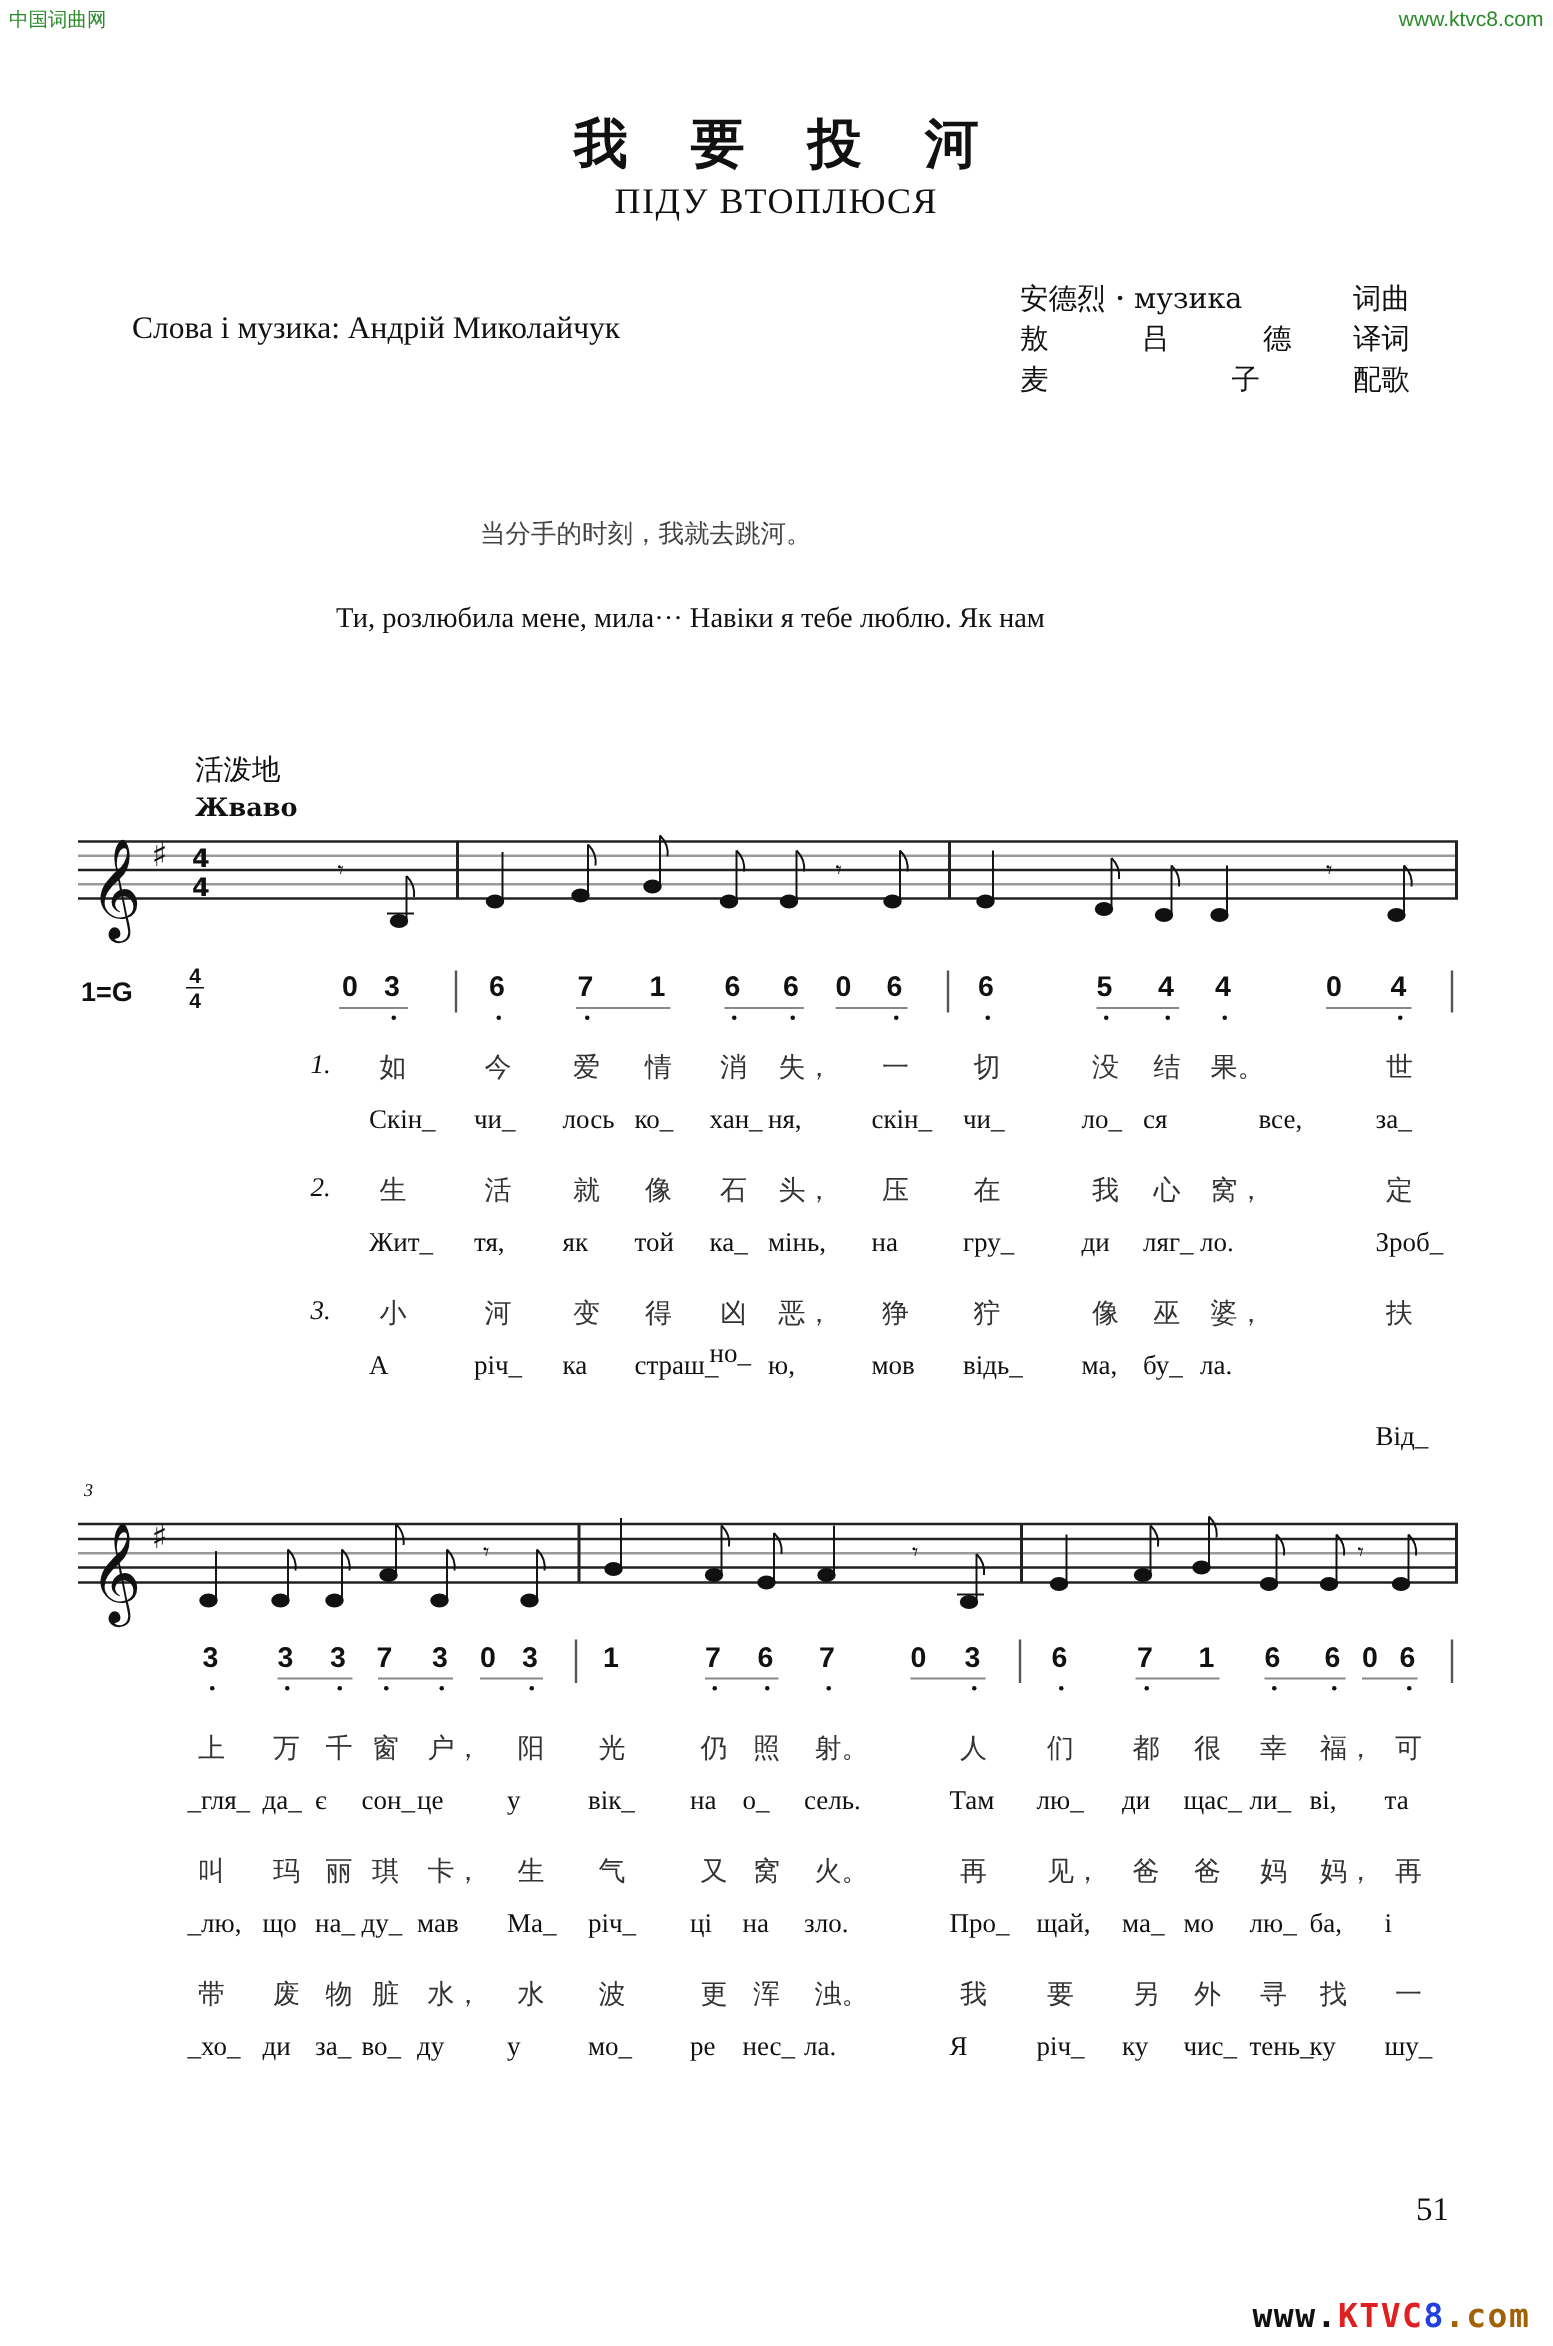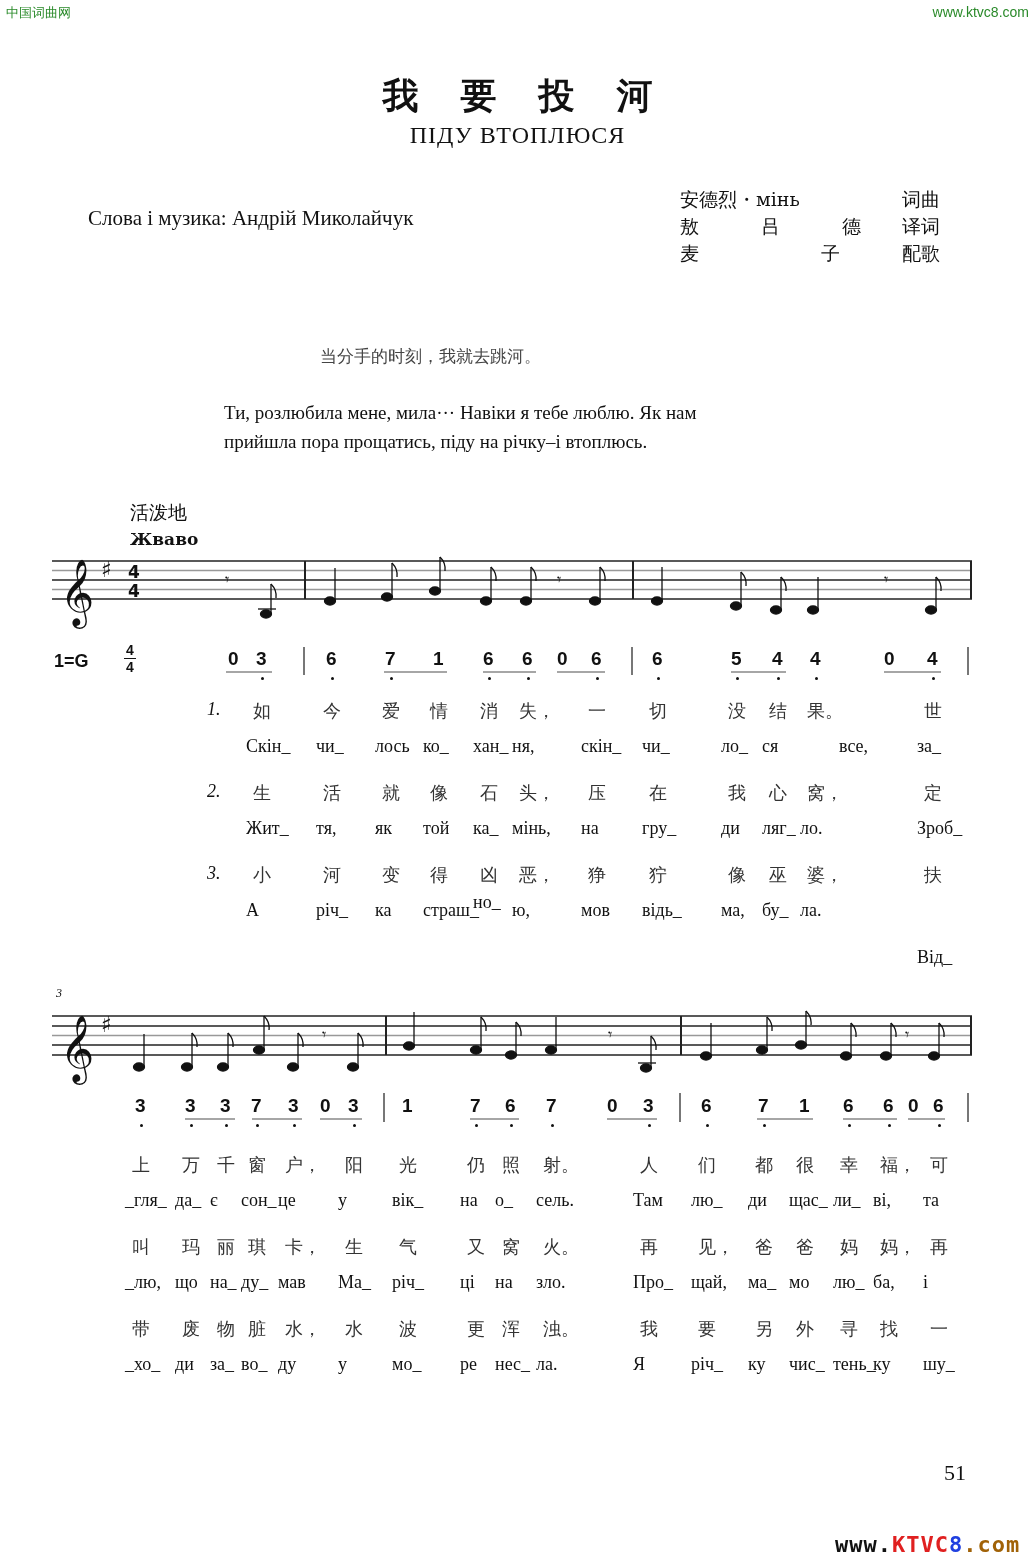--- a/index.html
+++ b/index.html
@@ -33,39 +33,38 @@
 
 <div class="abs wm-left">中国词曲网</div>
 <div class="abs wm-right">www.ktvc8.com</div>
 
 <div class="abs title-cn">我要投河</div>
 <div class="abs title-ua">ПІДУ ВТОПЛЮСЯ</div>
 
 <div class="abs credit-ua">Слова і музика: Андрій Миколайчук</div>
 <div class="abs credits-cn">
   <div class="row">
-      <span>安德烈・мінь</span>
+      <span>安德烈・музика</span>
       <span>词曲</span>
     </div>
   <div class="row">
       <span style="letter-spacing:28px">敖 吕 德</span>
       <span>译词</span>
     </div>
   <div class="row">
       <span style="letter-spacing:58px">麦 子</span>
       <span>配歌</span>
     </div>
 </div>
 
 <div class="abs recite">
   <div class="l2">当分手的时刻，我就去跳河。</div>
 </div>
 <div class="abs recite-ua">
   <div>Ти, розлюбила мене, мила··· Навіки я тебе люблю. Як нам</div>
-  <div>прийшла пора прощатись, піду на річку–і втоплюсь.</div>
 </div>
 
 <div class="abs tempo-cn">活泼地</div>
 <div class="abs tempo-ua">Жваво</div>
 
 <svg width="1035" height="1564">
 
   <g stroke="#222" stroke-width="1.6">
     <line x1="52" y1="561" x2="972" y2="561"></line>
     <line x1="52" y1="570.5" x2="972" y2="570.5" stroke="#999"></line>

